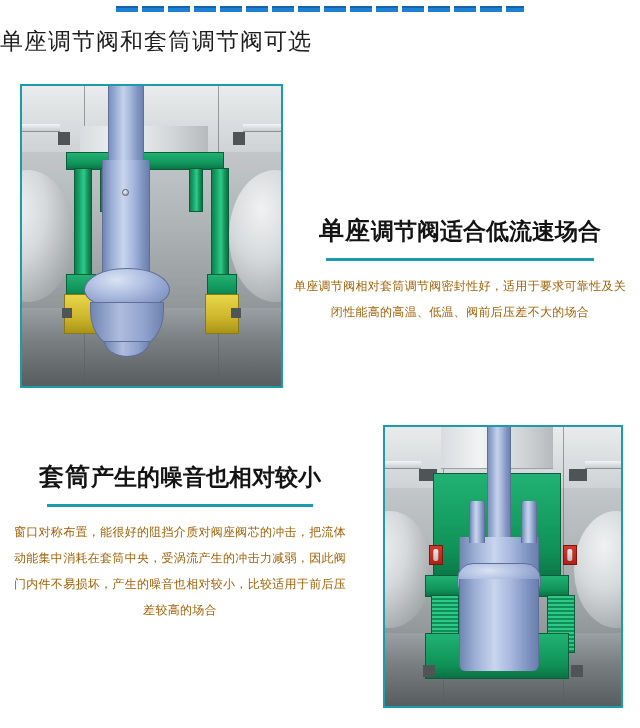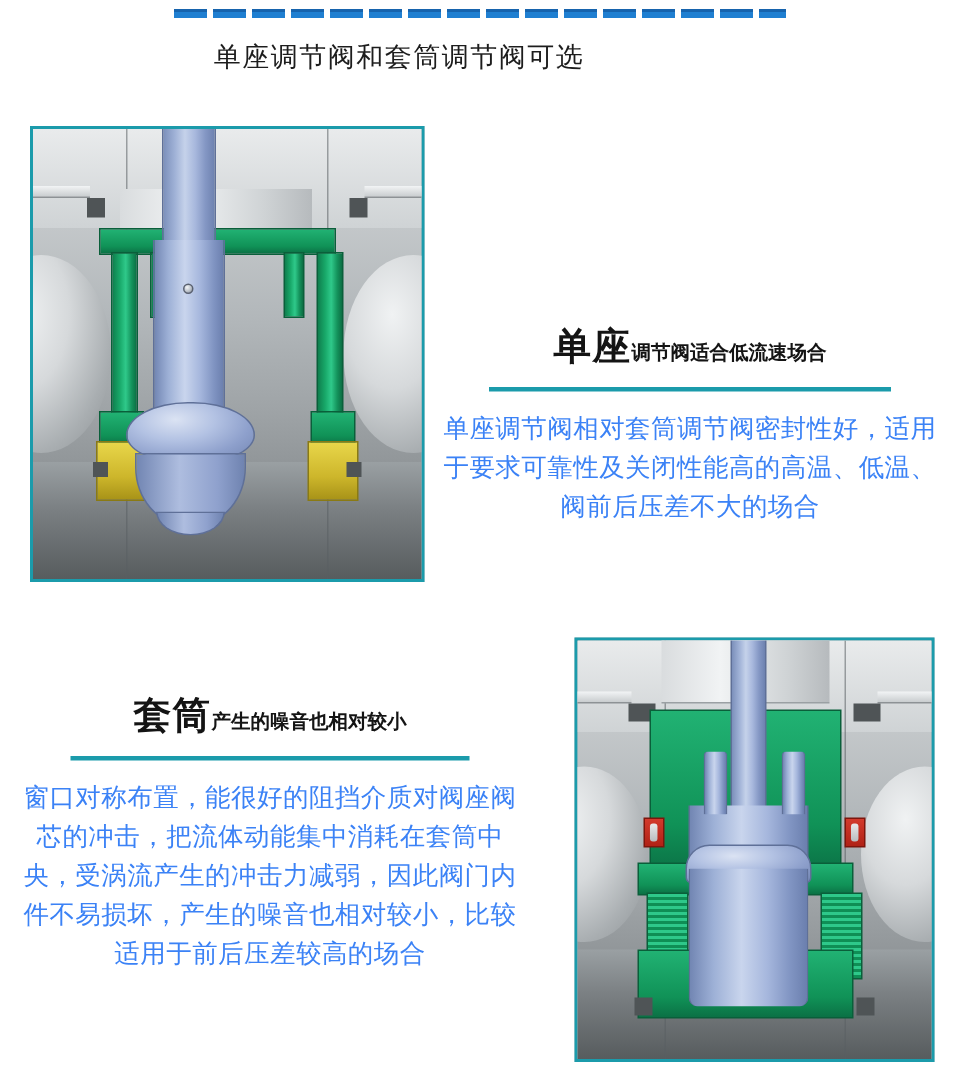--- a/index.html
+++ b/index.html
@@ -24,22 +24,22 @@
     content:""; position:absolute; left:0; top:0; width:100%; height:2px;
     background:
       repeating-linear-gradient(to right,
         #1663ad 0px, #1663ad 22px,
         rgba(255,255,255,0) 22px, rgba(255,255,255,0) 26px);
   }
 
   
   .page-title {
     position: absolute; left: 0; top: 26px; width: 532px;
-    text-align: center;
-    font-size: 18px; font-weight: 400; color: #1d1d1d;
+    text-align: left;
+    font-size: 23px; font-weight: 400; color: #1d1d1d;
     letter-spacing: 1px;
   }
 
   
   .figure {
     position: absolute;
     border: 2px solid #1b9bab;
     background: #b9bdbf;
     overflow: hidden;
   }
@@ -158,32 +158,32 @@
   .block { position:absolute; }
   .block-1 { left:292px; top:214px; width:336px; }
   .block-2 { left:12px;  top:460px; width:336px; }
 
   .heading { text-align:center; white-space:nowrap; color:#141414; }
   .heading .big {
     font-size: 25px; font-weight: 700; letter-spacing:1px;
     vertical-align: baseline;
   }
   .heading .small {
-    font-size: 13px; font-weight: 700; letter-spacing:0px;
+    font-size: 23px; font-weight: 700; letter-spacing:0px;
   }
 
   .rule {
     height:3px; background:#1b9bab; margin:11px auto 0 auto;
   }
   .rule-1 { width:268px; }
   .rule-2 { width:266px; }
 
   .body-text {
     margin-top:12px;
-    font-size:17px; line-height:26px; color:#3b82f6;
+    font-size:12px; line-height:26px; color:#a16207;
     text-align:center;
     letter-spacing:0.3px;
   }
   .body-text.indent { text-align:center; }
 </style>
 </head>
 <body>
 
 <div class="page">
 

